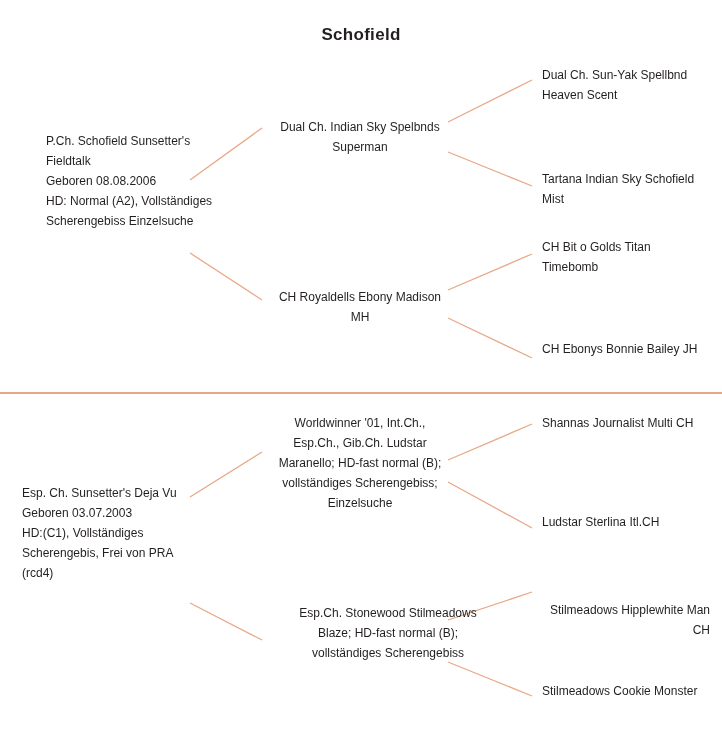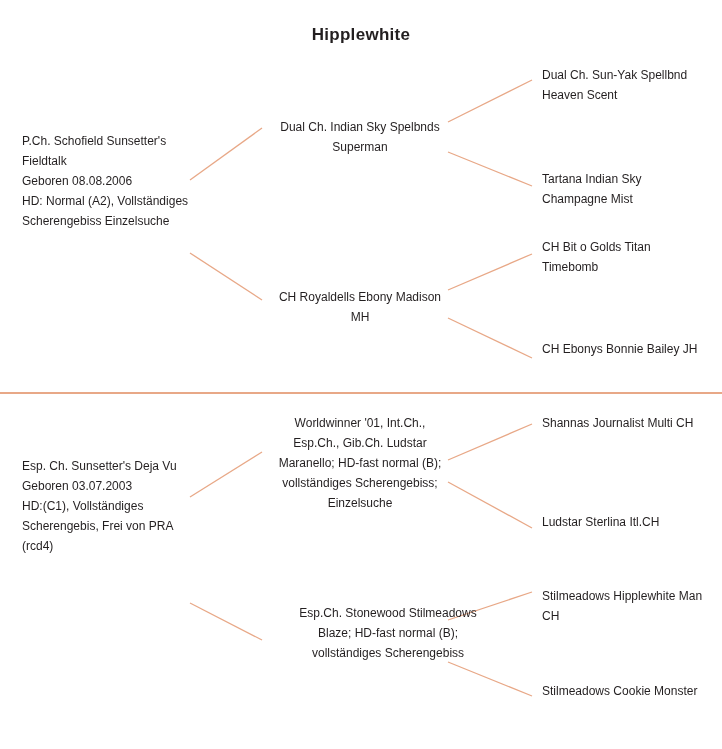--- a/index.html
+++ b/index.html
@@ -49,39 +49,39 @@
   }
   .node {
     position: absolute;
     font-size: 12px;
     line-height: 20px;
     white-space: pre-line;
     color: #231f20;
   }
   
   .g1 { left: 22px; width: 175px; }
-  .p1-g1 { top: 131px; }
-  .p2-g1 { top: 456px; }
+  .p1-g1 { top: 131px; margin-left: 24px; }
+  .p2-g1 { top: 483px; }
 
   
   .g2 { left: 270px; width: 180px; text-align: center; }
   .p1-g2-a { top: 117px; }
   .p1-g2-b { top: 287px; }
   .p2-g2-a { top: 413px; }
   .p2-g2-b { top: 603px; margin-left: 28px; }
 
   
   .g3 { left: 542px; width: 168px; }
   .p1-g3-a { top: 65px; }
   .p1-g3-b { top: 169px; }
   .p1-g3-c { top: 237px; }
   .p1-g3-d { top: 339px; }
   .p2-g3-a { top: 413px; }
   .p2-g3-b { top: 512px; }
-  .p2-g3-c { top: 586px; }
+  .p2-g3-c { top: 600px; text-align: right; }
   .p2-g3-d { top: 681px; }
 </style>
 </head>
 <body>
 
 <div id="stage">
 
   <svg id="lines" viewBox="0 0 722 749">
     <g stroke="#e8a887" stroke-width="1.3" fill="none">
 
@@ -98,33 +98,33 @@
       <line x1="190" y1="603" x2="262" y2="640"></line>
 
       <line x1="448" y1="460" x2="532" y2="424"></line>
       <line x1="448" y1="482" x2="532" y2="528"></line>
 
       <line x1="448" y1="620" x2="532" y2="592"></line>
       <line x1="448" y1="662" x2="532" y2="696"></line>
     </g>
   </svg>
 
-  <div class="title">Hipplewhite</div>
+  <div class="title">Schofield</div>
 
   <div class="divider"></div>
 
   <div class="node g1 p1-g1">P.Ch. Schofield Sunsetter's Fieldtalk
 Geboren 08.08.2006
 HD: Normal (A2), Vollständiges Scherengebiss Einzelsuche</div>
 
   <div class="node g2 p1-g2-a">Dual Ch. Indian Sky Spelbnds Superman</div>
   <div class="node g2 p1-g2-b">CH Royaldells Ebony Madison MH</div>
 
   <div class="node g3 p1-g3-a">Dual Ch. Sun-Yak Spellbnd Heaven Scent</div>
-  <div class="node g3 p1-g3-b">Tartana Indian Sky Champagne Mist</div>
+  <div class="node g3 p1-g3-b">Tartana Indian Sky Schofield Mist</div>
   <div class="node g3 p1-g3-c">CH Bit o Golds Titan Timebomb</div>
   <div class="node g3 p1-g3-d">CH Ebonys Bonnie Bailey JH</div>
 
   <div class="node g1 p2-g1">Esp. Ch. Sunsetter's Deja Vu
 Geboren 03.07.2003
 HD:(C1), Vollständiges Scherengebis, Frei von PRA (rcd4)</div>
 
   <div class="node g2 p2-g2-a">Worldwinner '01, Int.Ch., Esp.Ch., Gib.Ch. Ludstar Maranello; HD-fast normal (B); vollständiges Scherengebiss; Einzelsuche</div>
   <div class="node g2 p2-g2-b">Esp.Ch. Stonewood Stilmeadows Blaze; HD-fast normal (B); vollständiges Scherengebiss</div>
 

